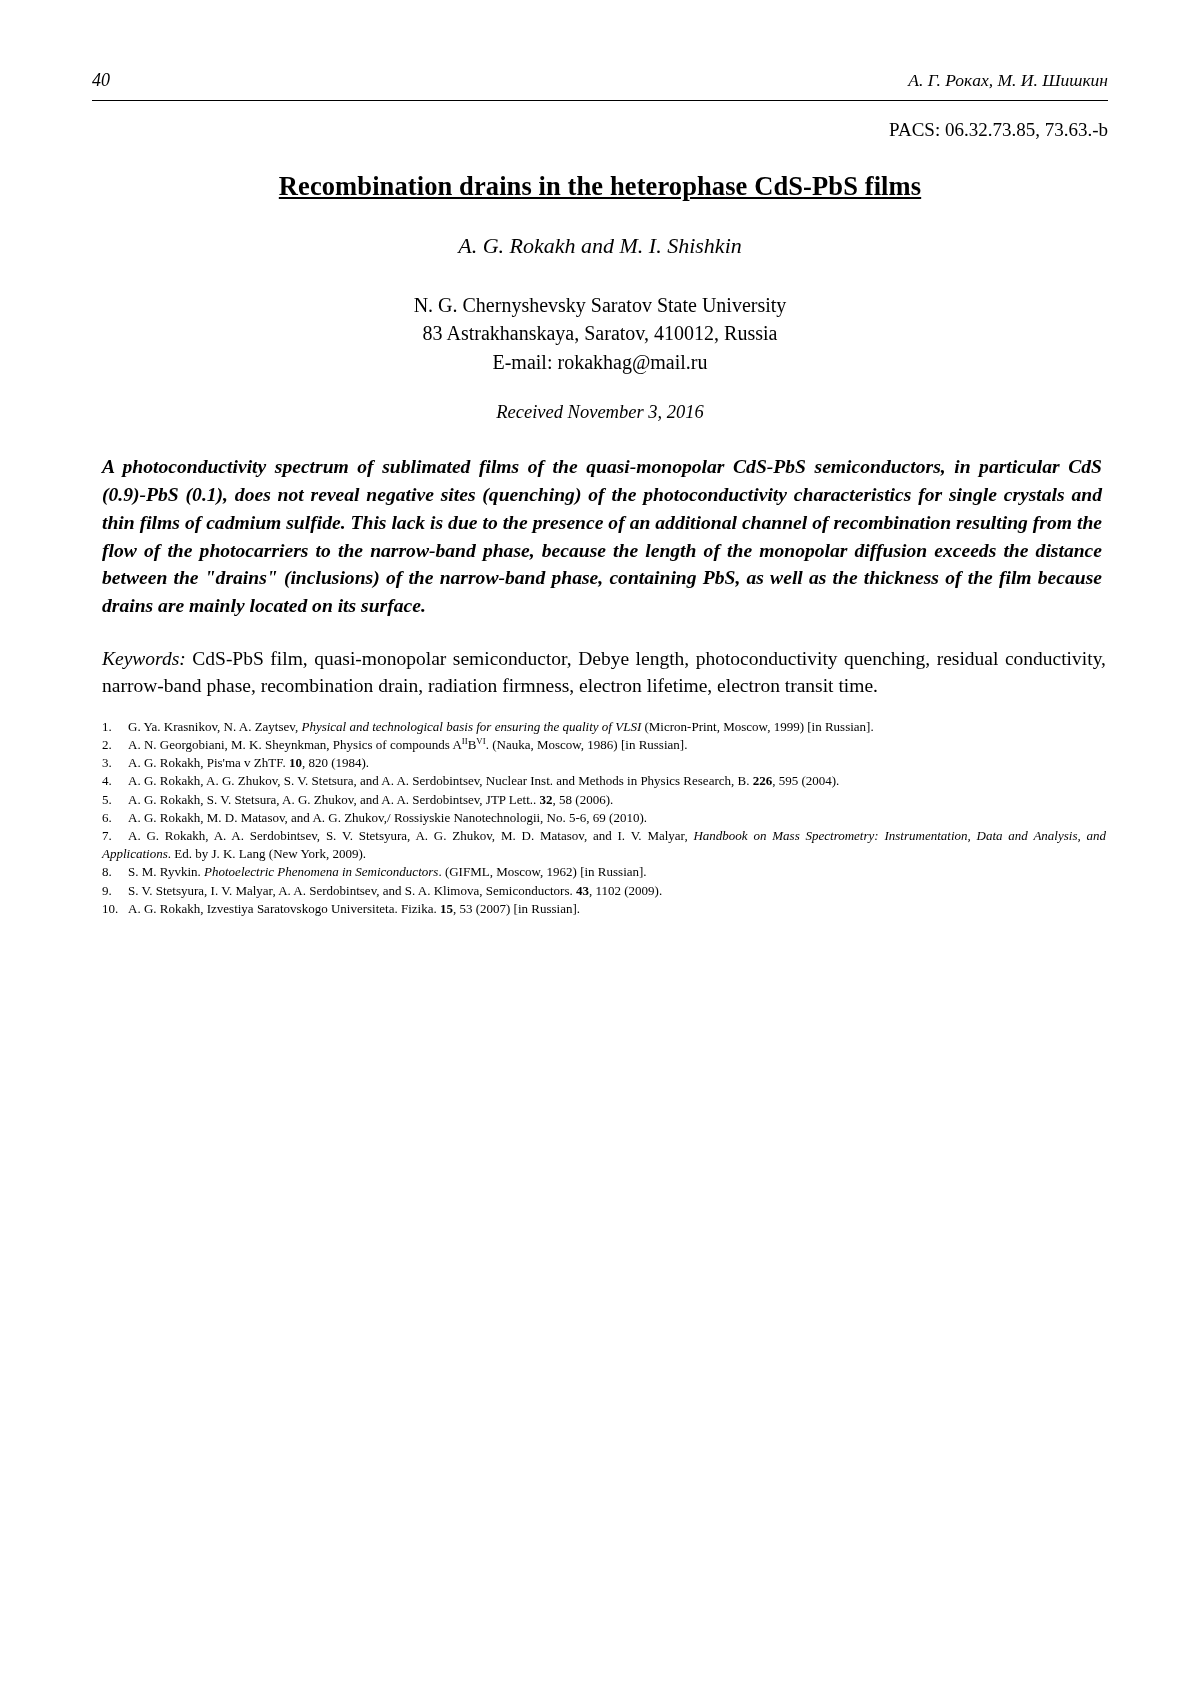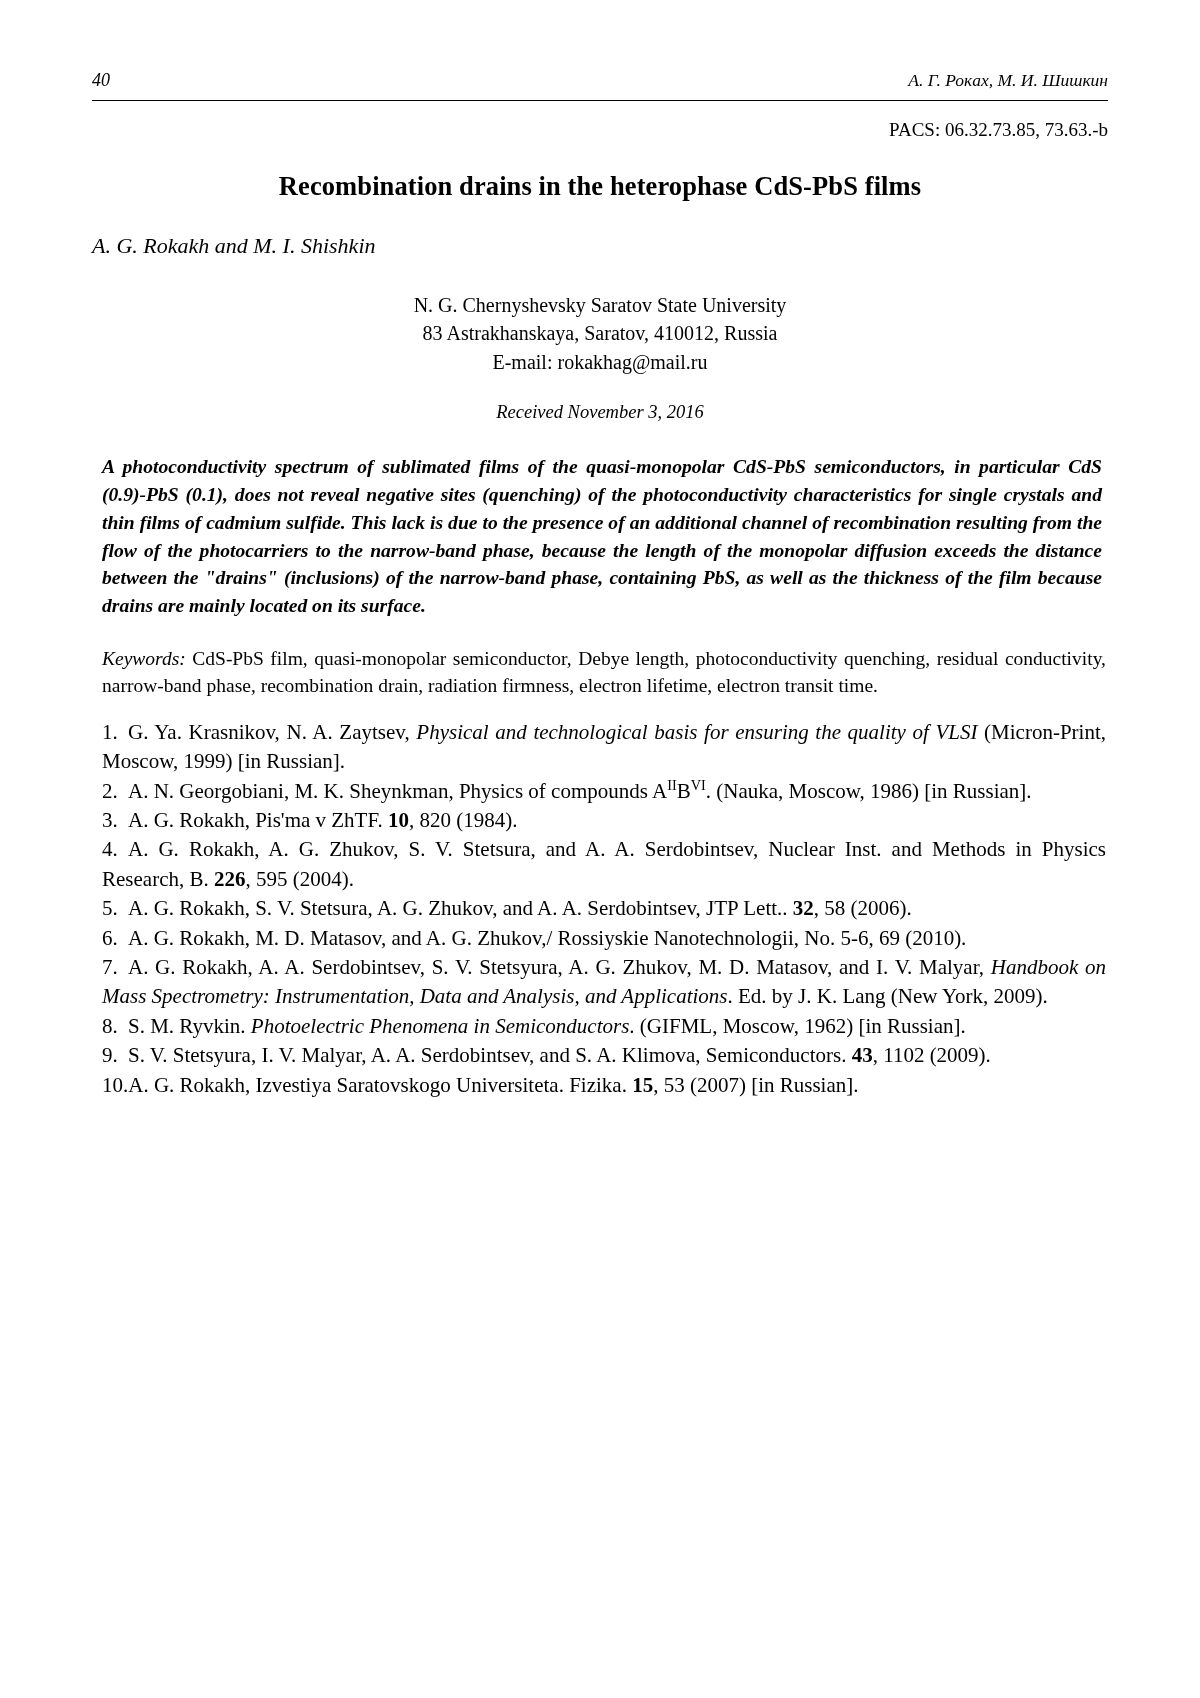--- a/index.html
+++ b/index.html
@@ -52,23 +52,24 @@
     font-size: 19px;
     margin-top: 18px;
   }
   
   .title {
     text-align: center;
     font-weight: bold;
     font-size: 26.5px;
     margin-top: 30px;
     letter-spacing: 0.1px;
+    text-decoration: underline;
   }
   .authors {
-    text-align: left;
+    text-align: center;
     font-style: italic;
     font-size: 22px;
     margin-top: 31px;
   }
   .affil {
     text-align: center;
     font-size: 20px;
     margin-top: 32px;
     line-height: 1.42;
   }
@@ -102,21 +103,21 @@
   
   .refs-heading {
     margin-top: 68px;
     font-size: 15.5px;
     font-weight: bold;
     letter-spacing: 0.4px;
     padding-left: 10px;
   }
   .refs {
     margin-top: 18px;
-    font-size: 21px;
+    font-size: 13px;
     line-height: 1.40;
     text-align: justify;
     padding-left: 10px;
     padding-right: 2px;
   }
   .ref {
     margin: 0;
     padding: 0;
   }
   .ref .num {

